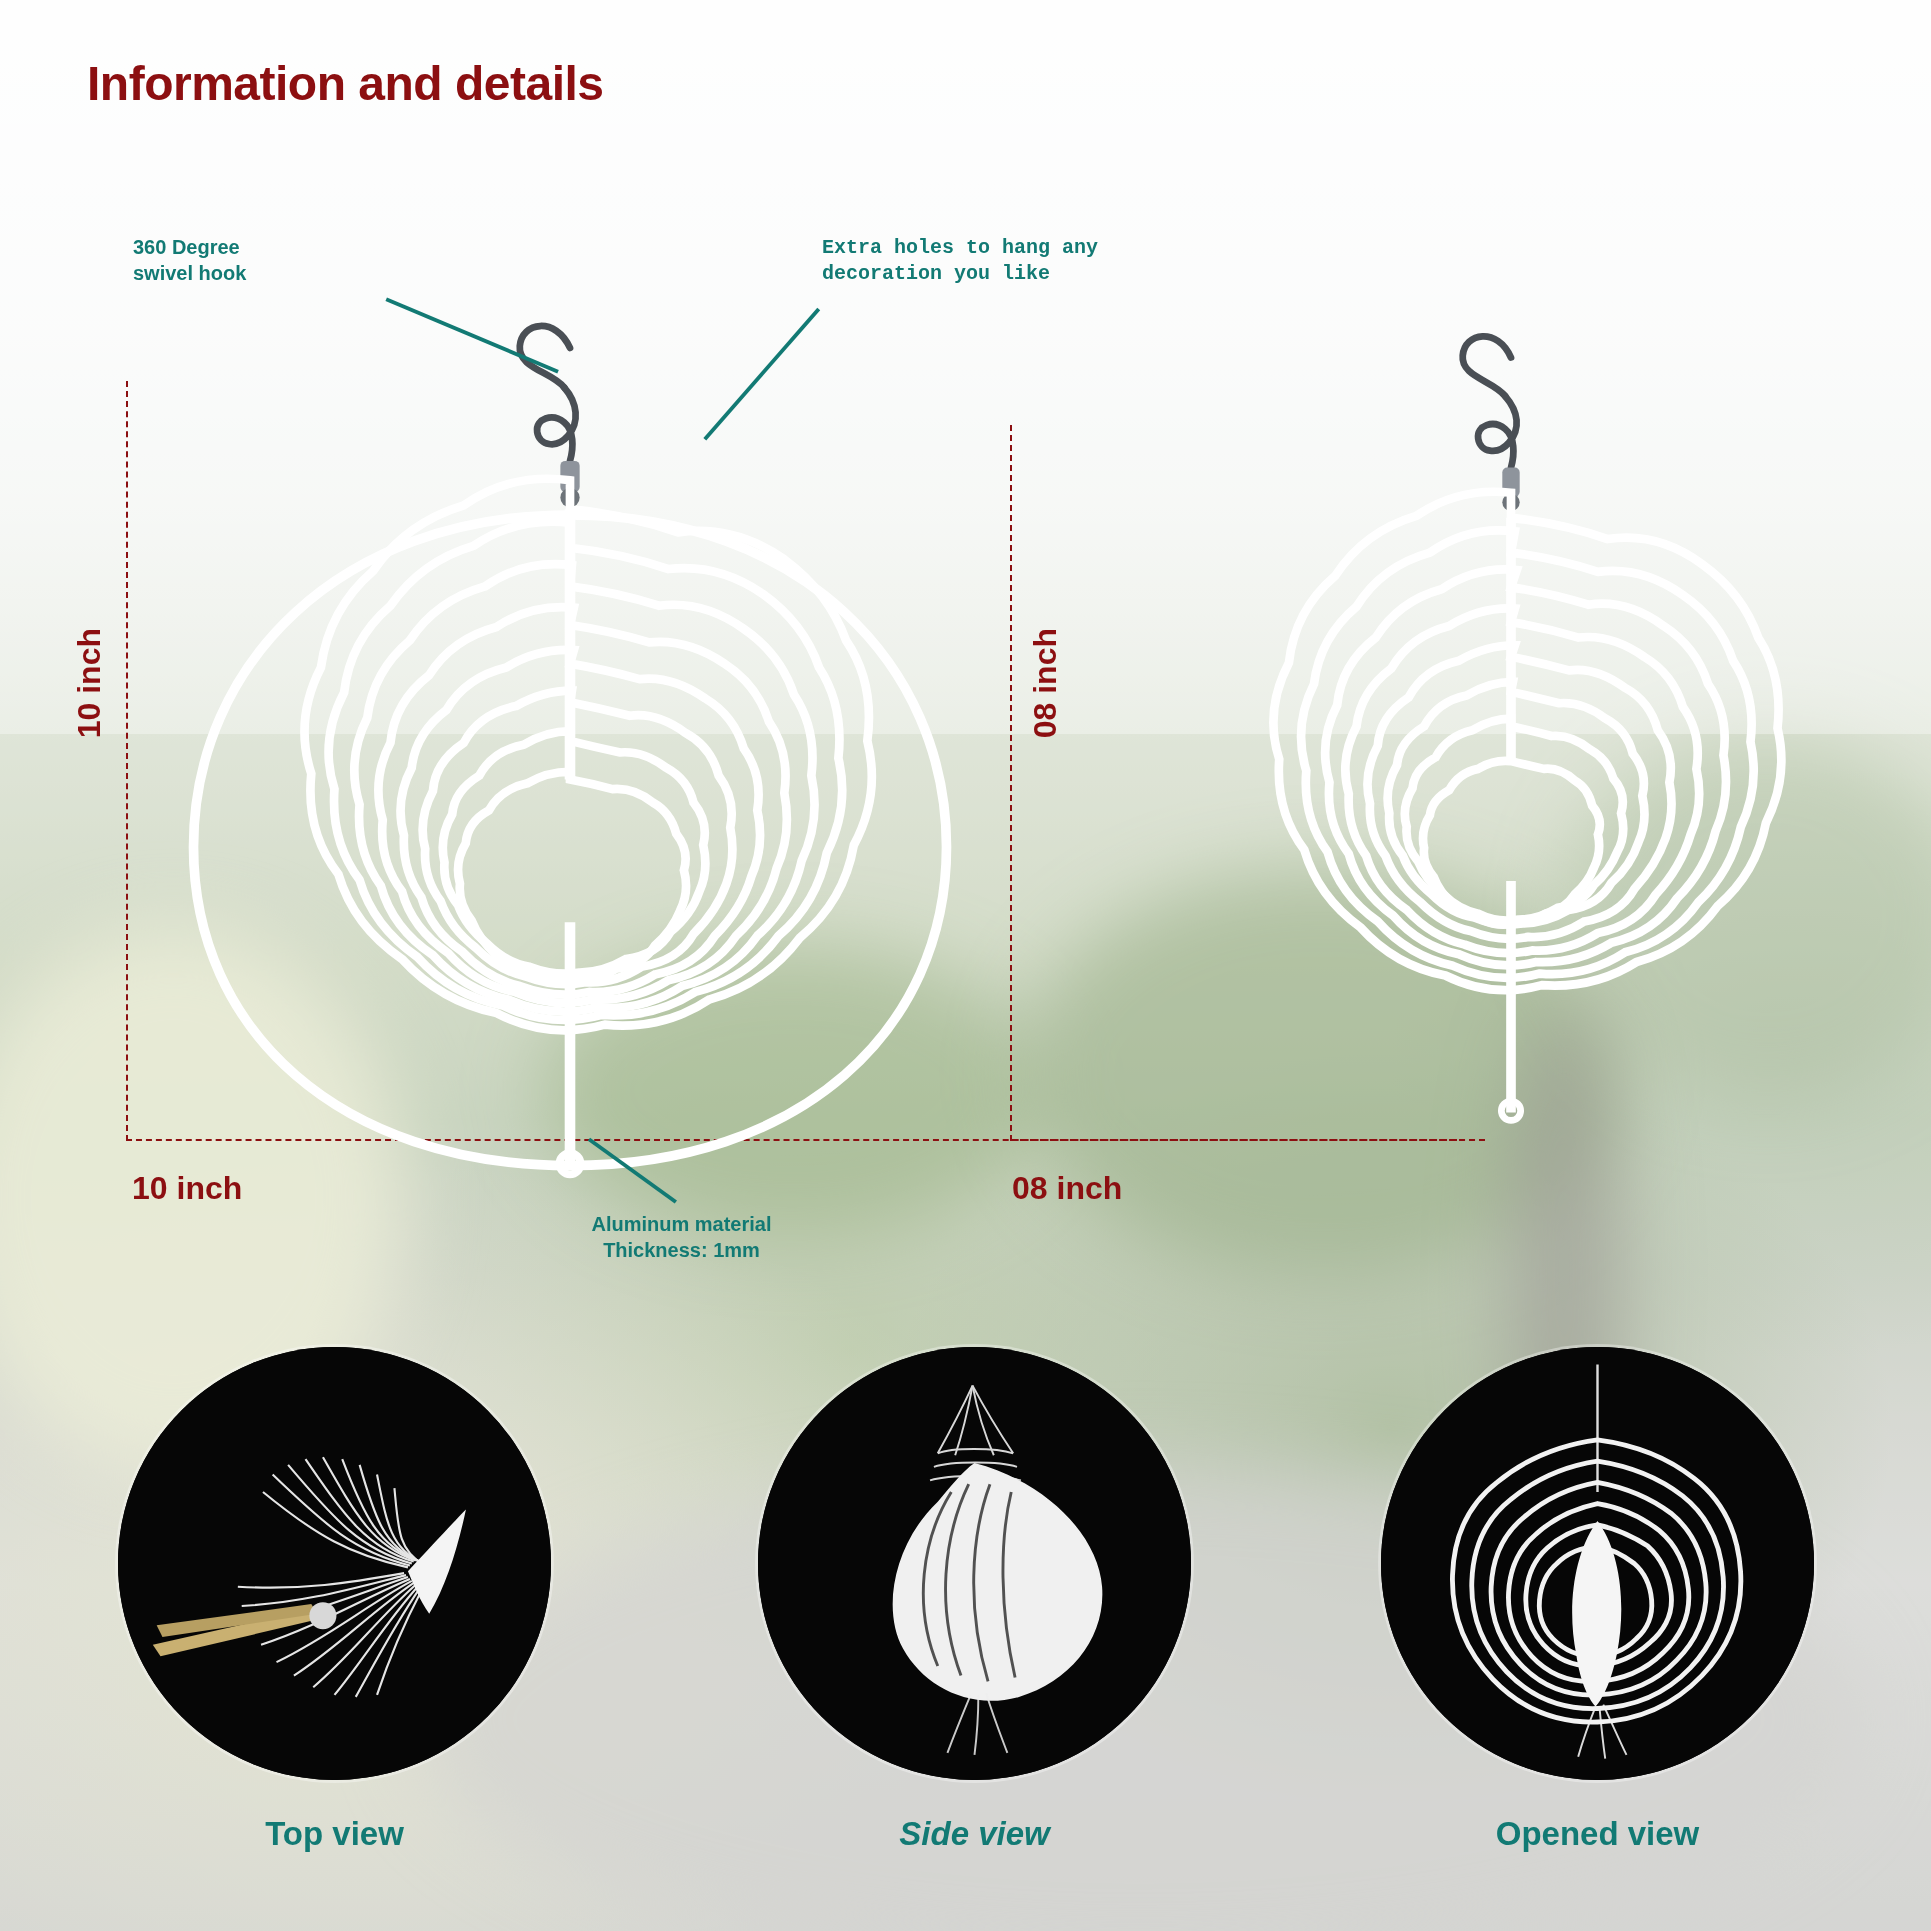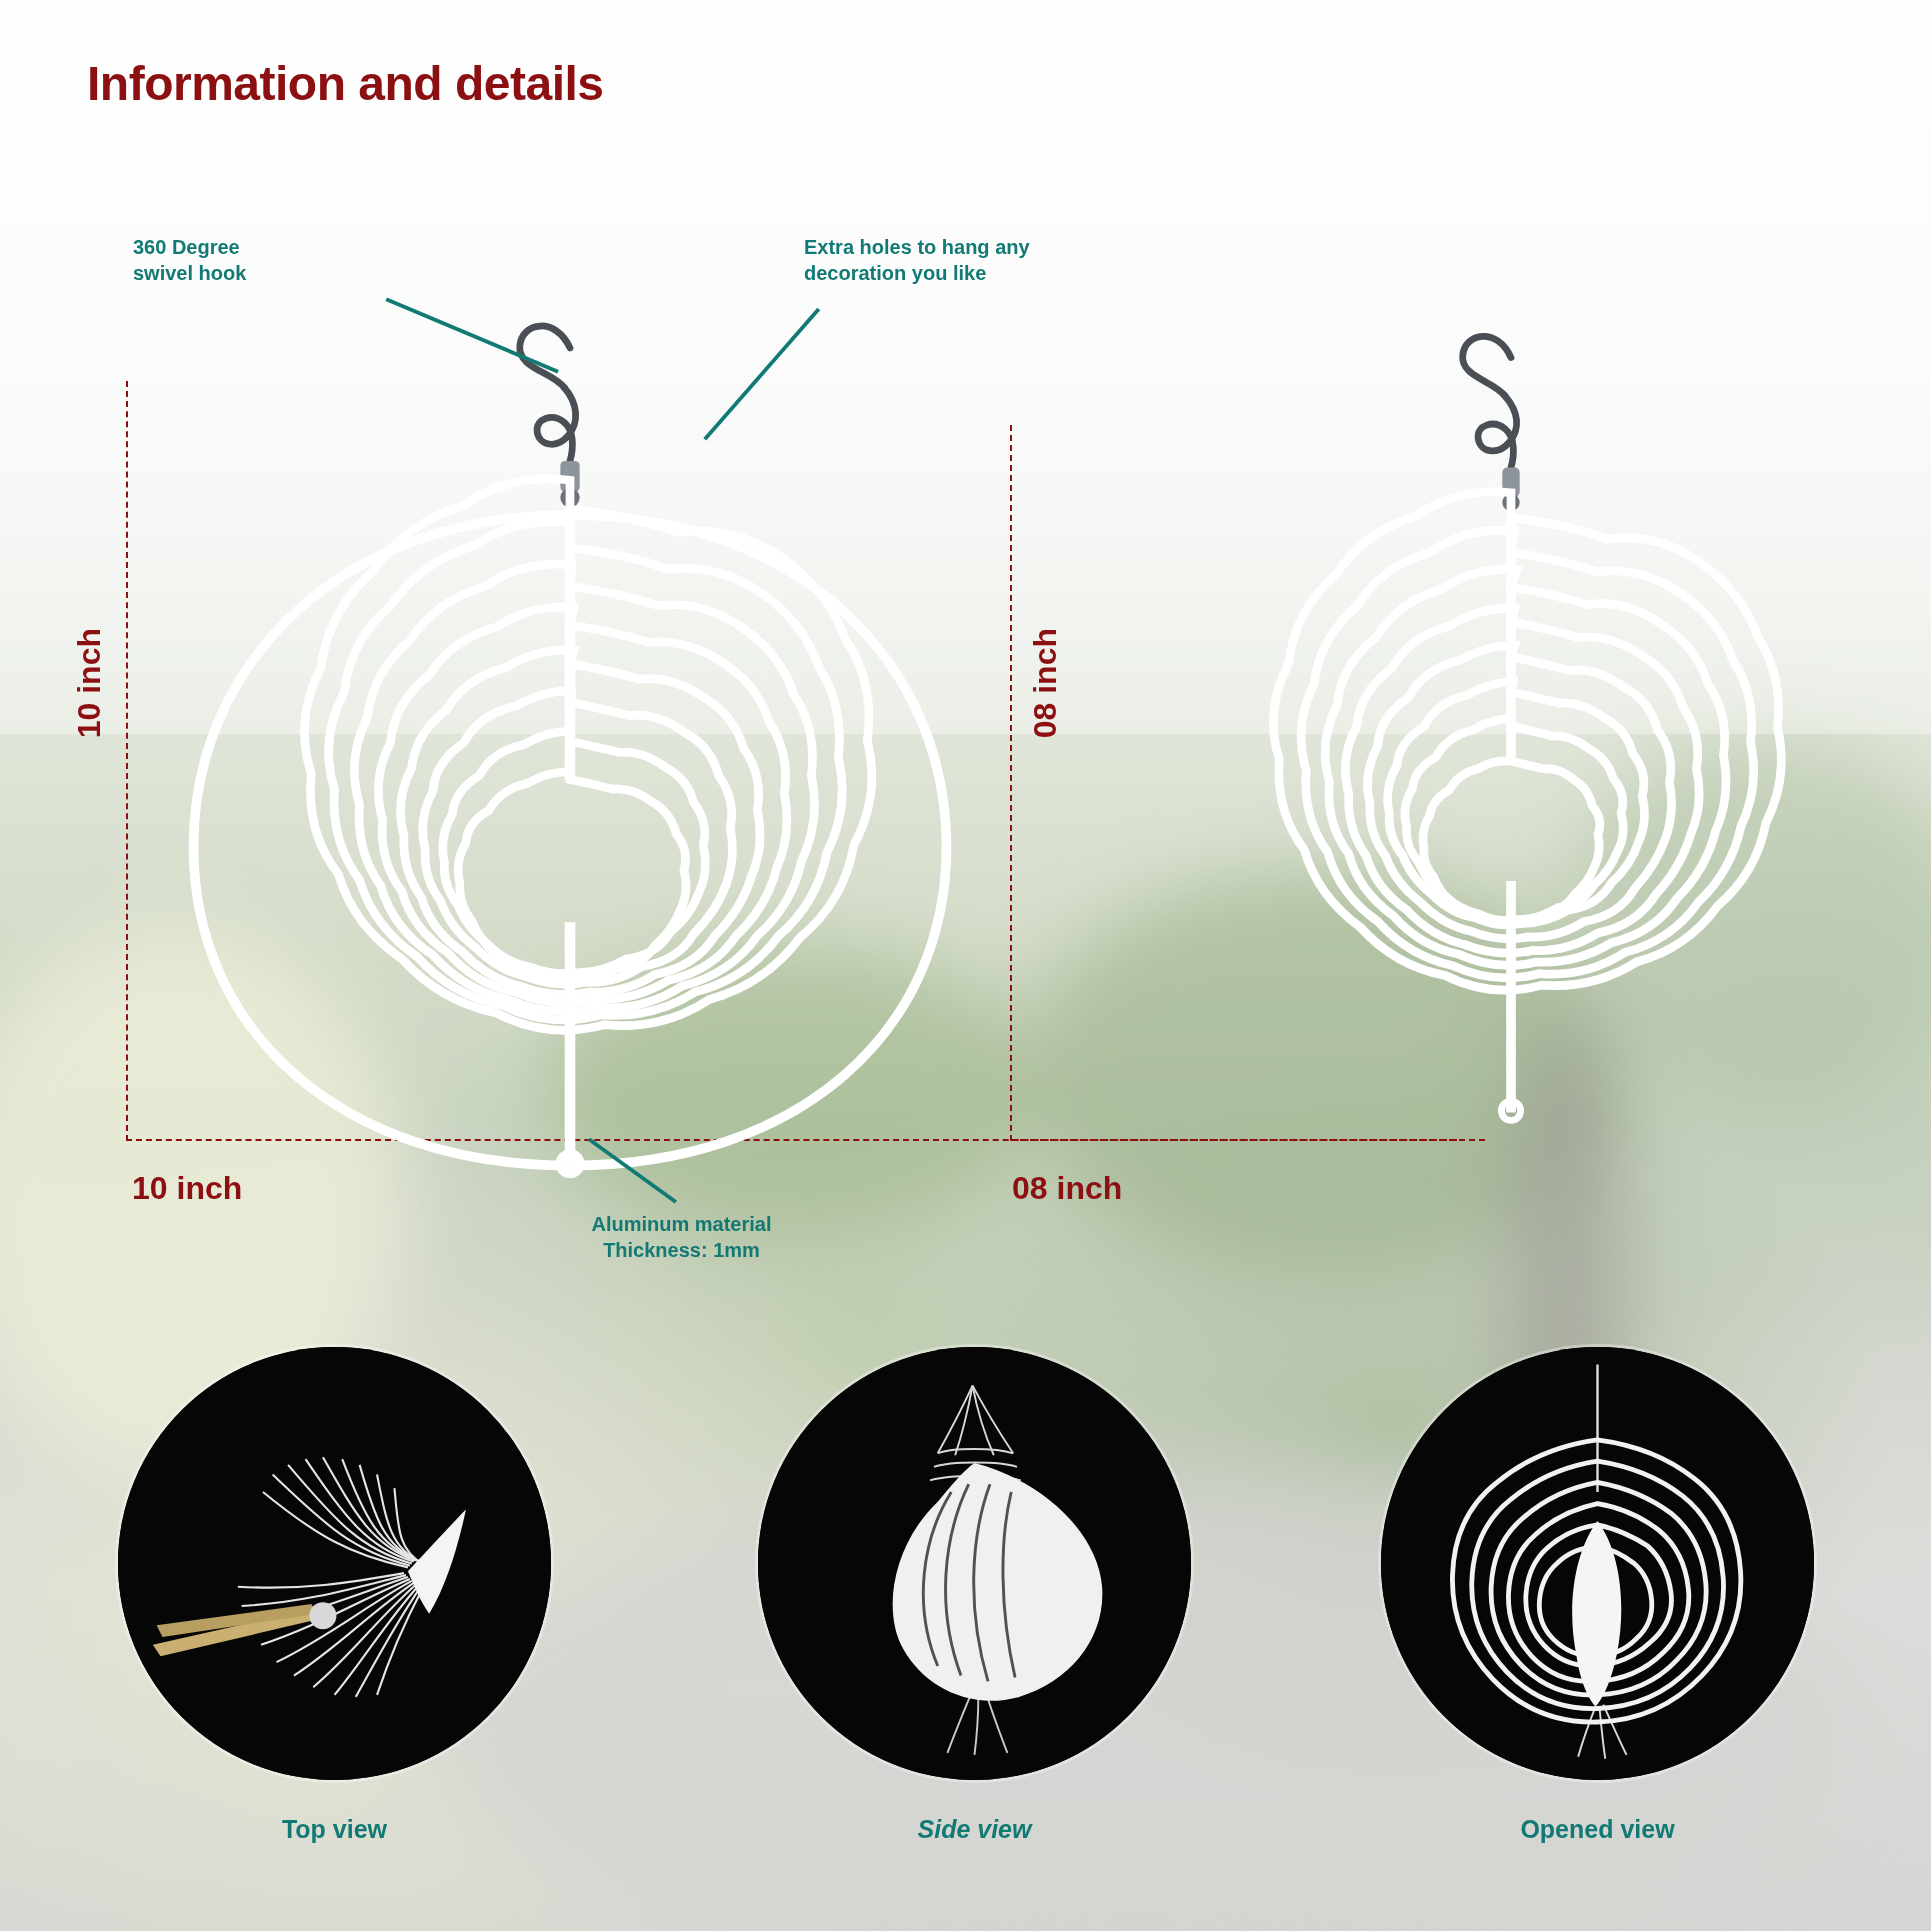--- a/index.html
+++ b/index.html
@@ -65,21 +65,21 @@
   
   .callout {
     position: absolute;
     color: #127a74;
     font-weight: bold;
     font-size: 20px;
     line-height: 1.28;
     white-space: pre-line;
   }
   #callout-hook { left: 133px; top: 235px; }
-  #callout-holes { left: 804px; top: 235px; }
+  #callout-holes { left: 822px; top: 235px; font-family: Liberation Mono, monospace; }
   #callout-material {
     left: 469px; top: 1212px;
     text-align: center;
     width: 425px;
   }
   
   .dim-label {
     position: absolute;
     color: #8c0f11;
     font-weight: bold;
@@ -130,21 +130,21 @@
     box-shadow: 0 0 0 2.9px rgba(255,255,255,0.35);
   }
   #photo-top   { left: 118px;  top: 1347px; width: 433px; height: 433px; }
   #photo-side  { left: 758px;  top: 1347px; width: 433px; height: 433px; }
   #photo-open  { left: 1381px; top: 1347px; width: 433px; height: 433px; }
 
   .photo-caption {
     position: absolute;
     color: #127a74;
     font-weight: bold;
-    font-size: 25px;
+    font-size: 33px;
     text-align: center;
     width: 433px;
   }
   #cap-top   { left: 118px;  top: 1815px; }
   #cap-side  { left: 758px;  top: 1815px; font-style: italic; }
   #cap-open  { left: 1381px; top: 1815px; }
 </style>
 </head>
 <body>
 

